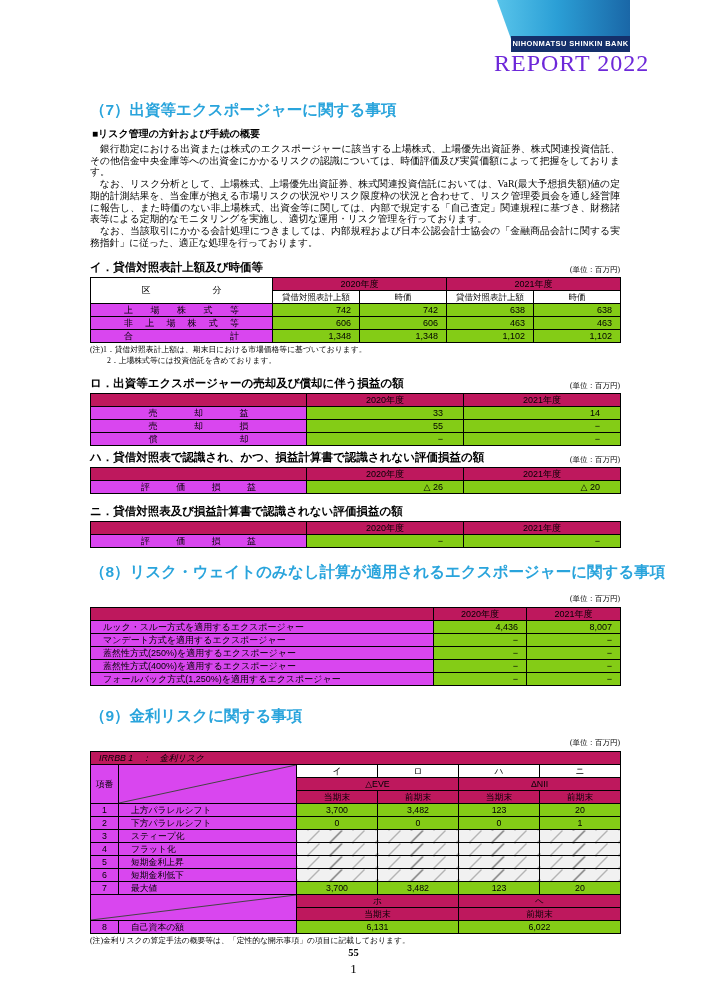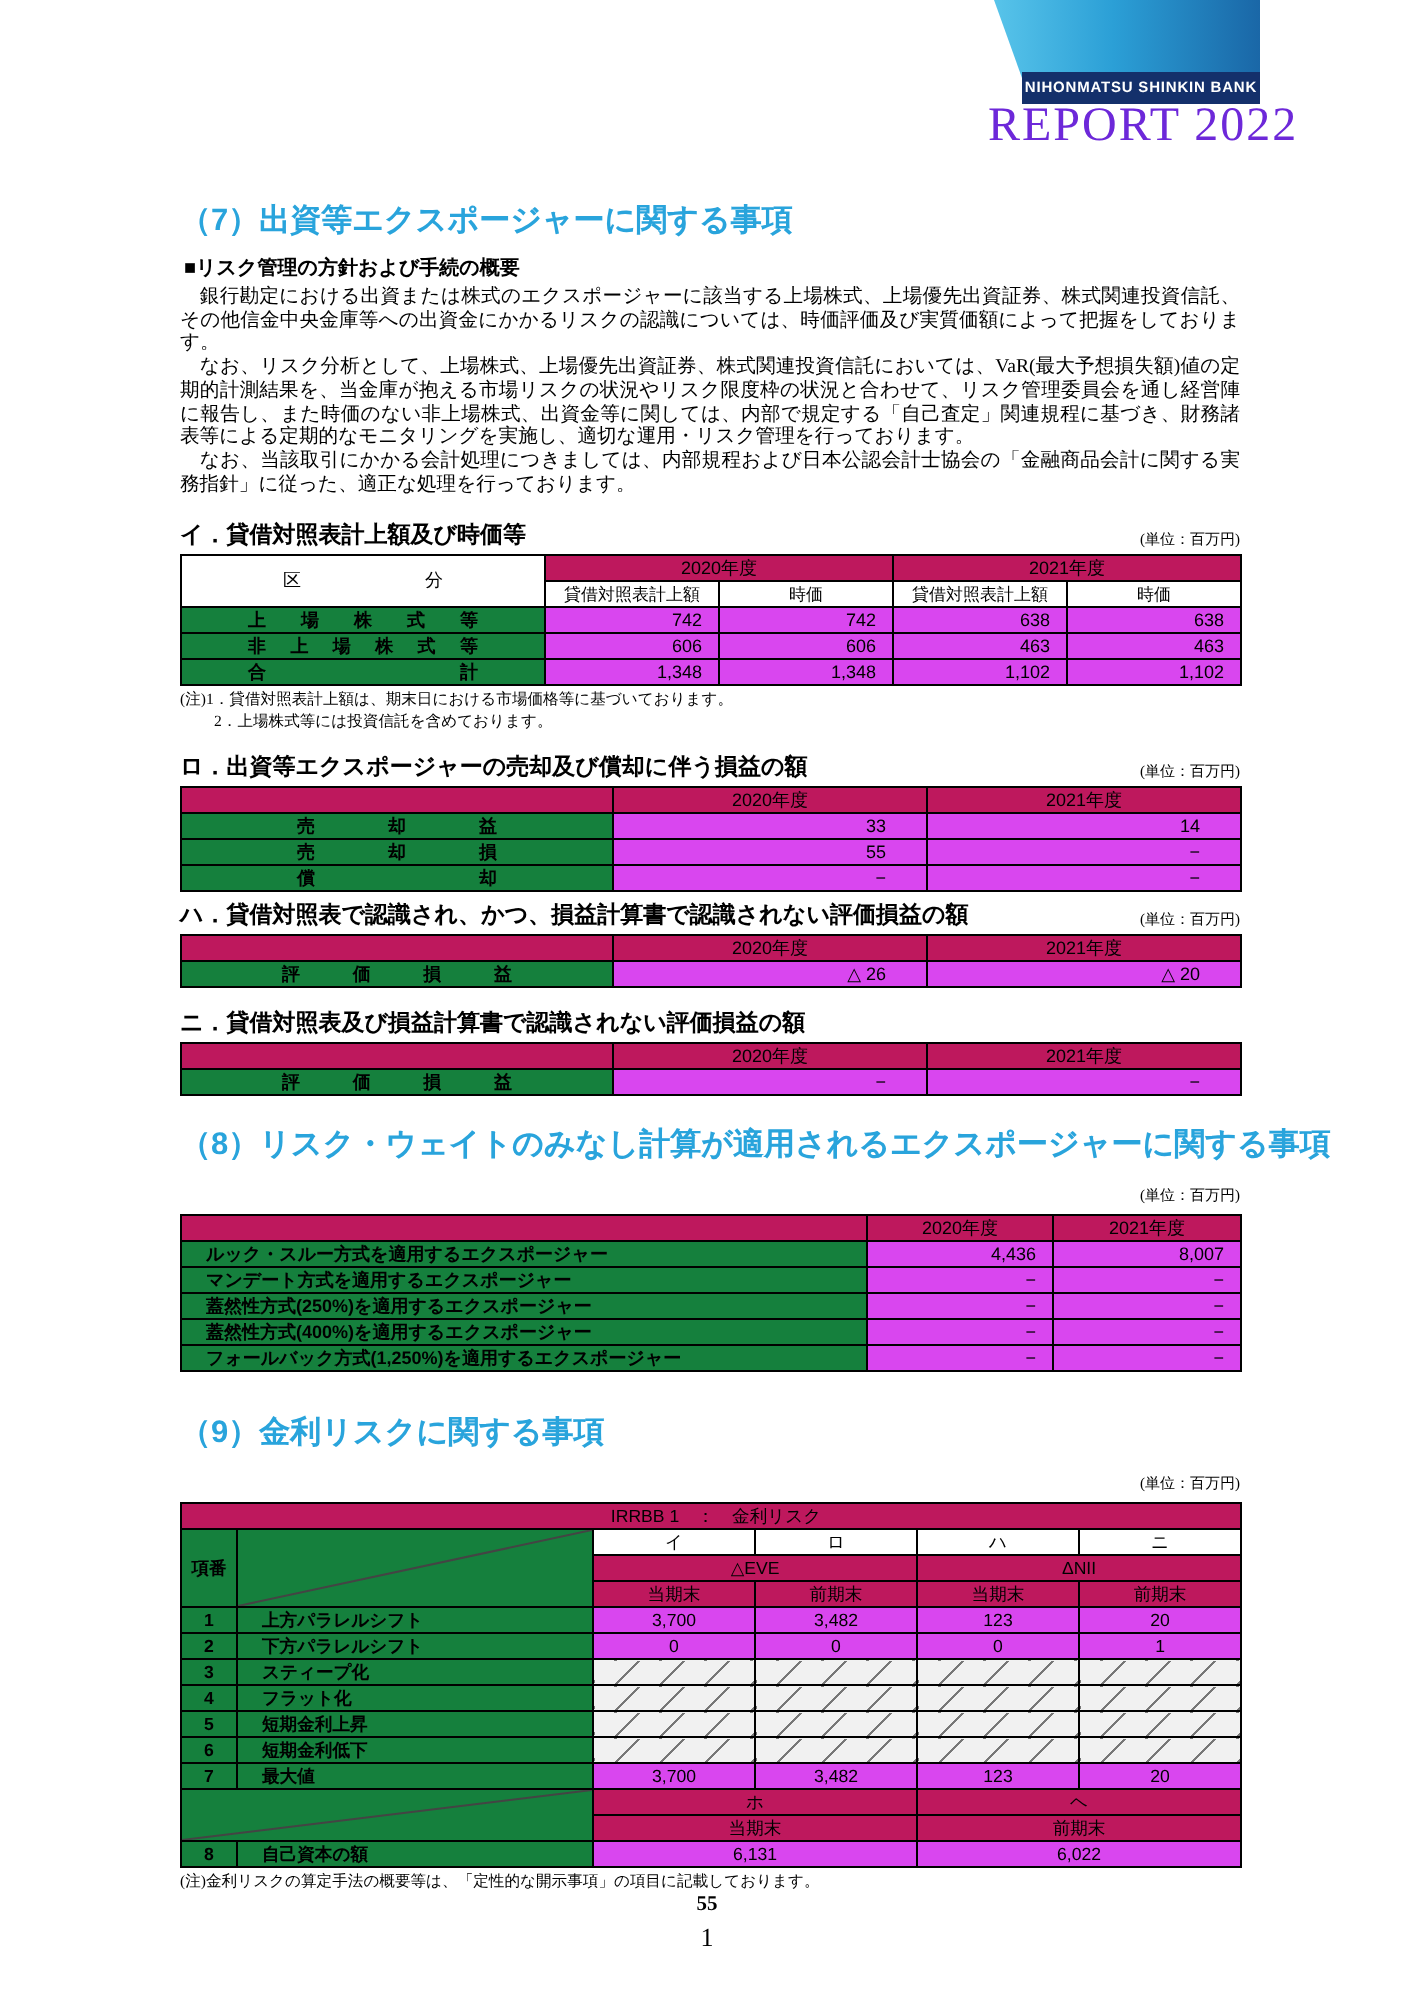--- a/index.html
+++ b/index.html
@@ -31,36 +31,36 @@
   
   table.tbl{border-collapse:collapse;table-layout:fixed;width:530px;font-size:9px;
     border:1.5px solid #000;}
   table.tbl td{border:1px solid #000;height:12px;line-height:11px;padding:0 3px;
     overflow:hidden;white-space:nowrap;}
   .c{text-align:center;}
   .r{text-align:right;padding-right:8px !important;}
   .rr{text-align:right;padding-right:20px !important;}
   .lbl{text-align:left;padding-left:12px !important;}
   .blue{background:#be185d;}
-  .lblue{background:#15803d;font-weight:bold;}
-  .gray{background:#d946ef;}
+  .lblue{background:#d946ef;}
+  .gray{background:#84cc16;}
   .dbl td{border-bottom:3px double #000;}
   .sub{font-size:8.5px;}
   .spread{display:inline-block;text-align:justify;text-align-last:justify;}
   .w80{width:80px;}.w100{width:100px;}.w115{width:115px;}
   .mt10{margin-top:10px;} .mt4{margin-top:4px;} .mt14{margin-top:14px;} .mt20{margin-top:20px;}
 
   
   td.diag{position:relative;padding:0;}
   svg.diagline{position:absolute;left:0;top:0;width:100%;height:100%;display:block;}
   svg.diagline line{stroke:#444;stroke-width:1;vector-effect:non-scaling-stroke;}
   td.hatch{background-color:#f1f1f1;
     background-image:repeating-linear-gradient(135deg,transparent 0 15px,#777 15px 16px);}
   .irrbb td{height:11.5px;font-size:8.8px;}
-  .capcell{text-align:center;padding-left:8px !important;font-size:9px;}
+  .capcell{text-align:left;padding-left:8px !important;font-size:9px;font-style:italic;}
 
   
   .page-num{position:absolute;left:0;right:0;top:947px;text-align:center;
     font-family:"Liberation Serif",serif;font-weight:bold;font-size:10.5px;}
   .sub-num{position:absolute;left:0;right:0;top:961px;text-align:center;
     font-family:"Liberation Serif",serif;font-size:13px;}
 </style>
 </head>
 <body>
 

